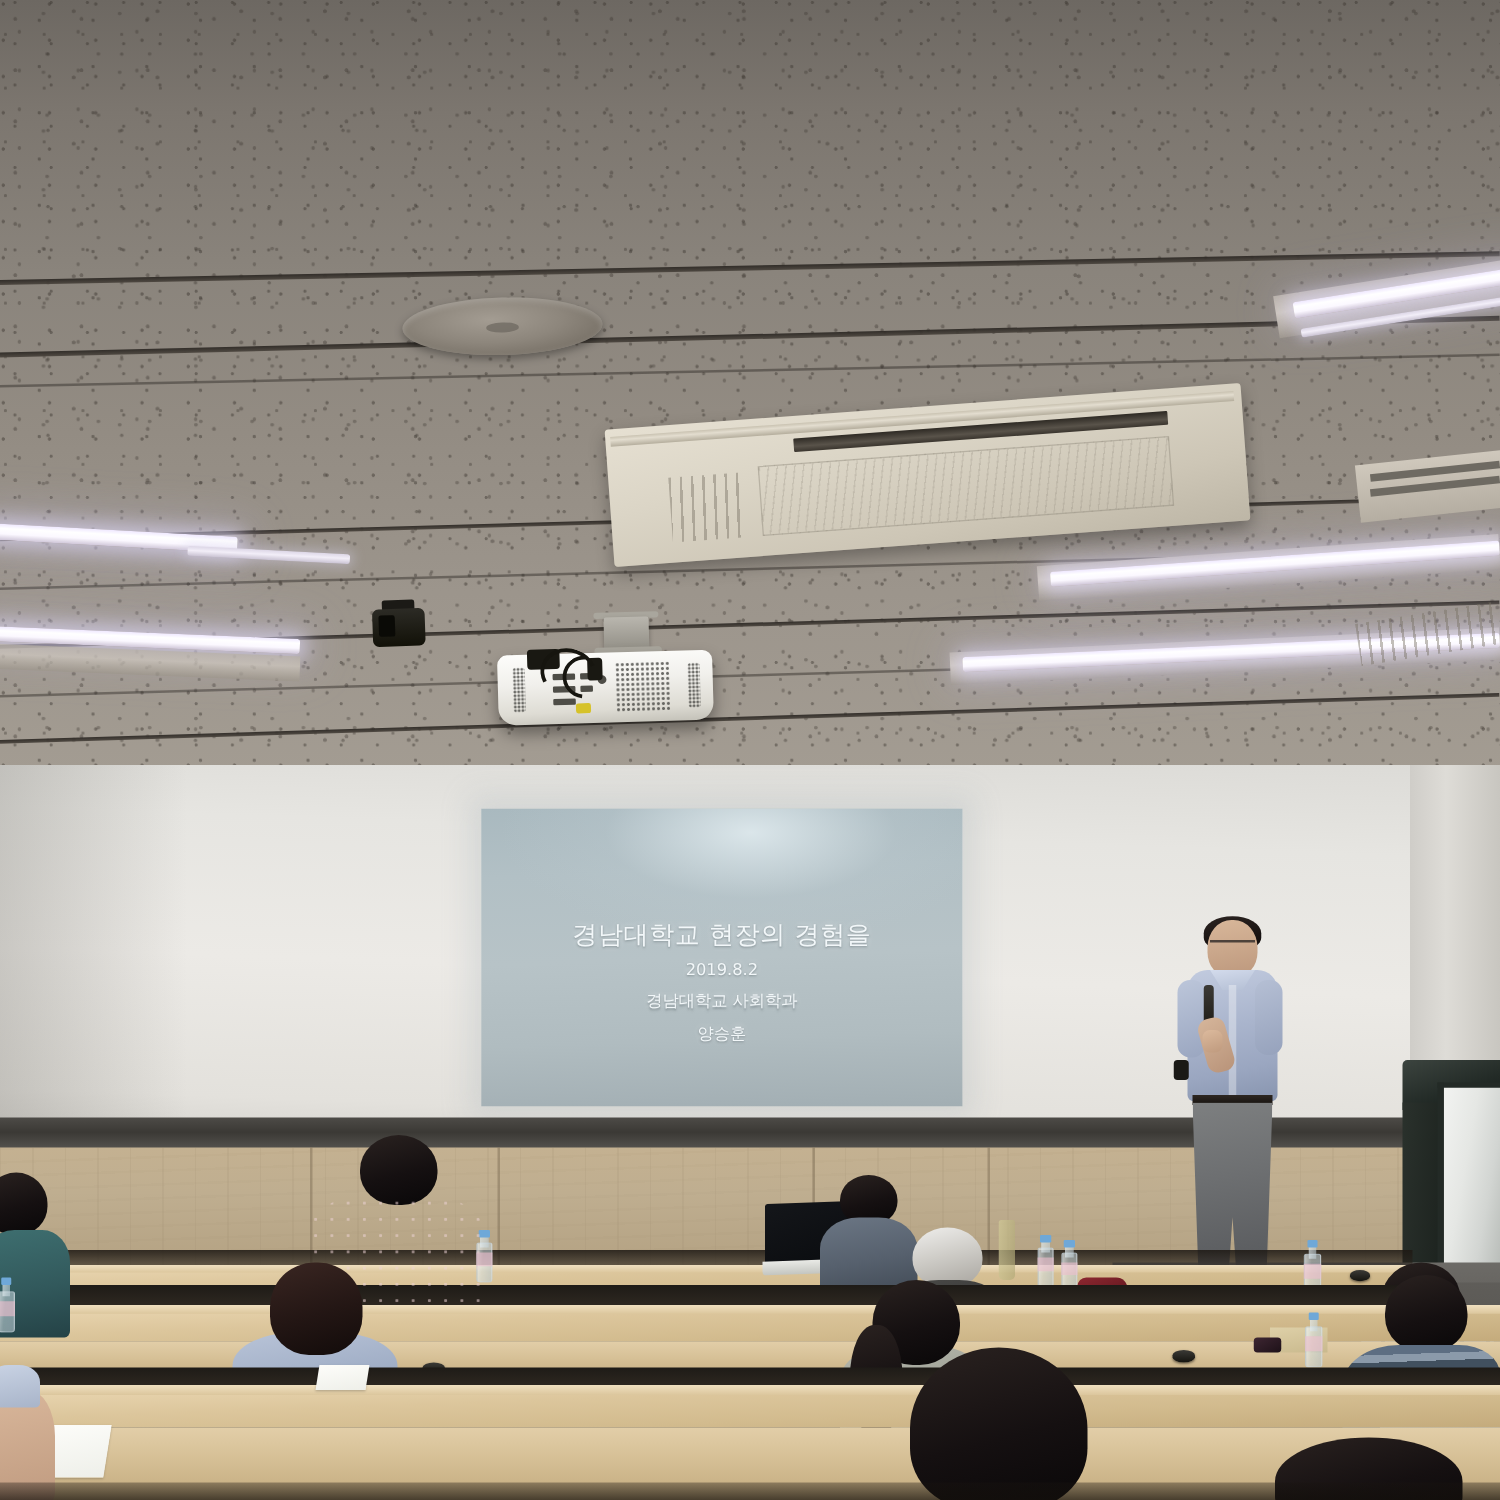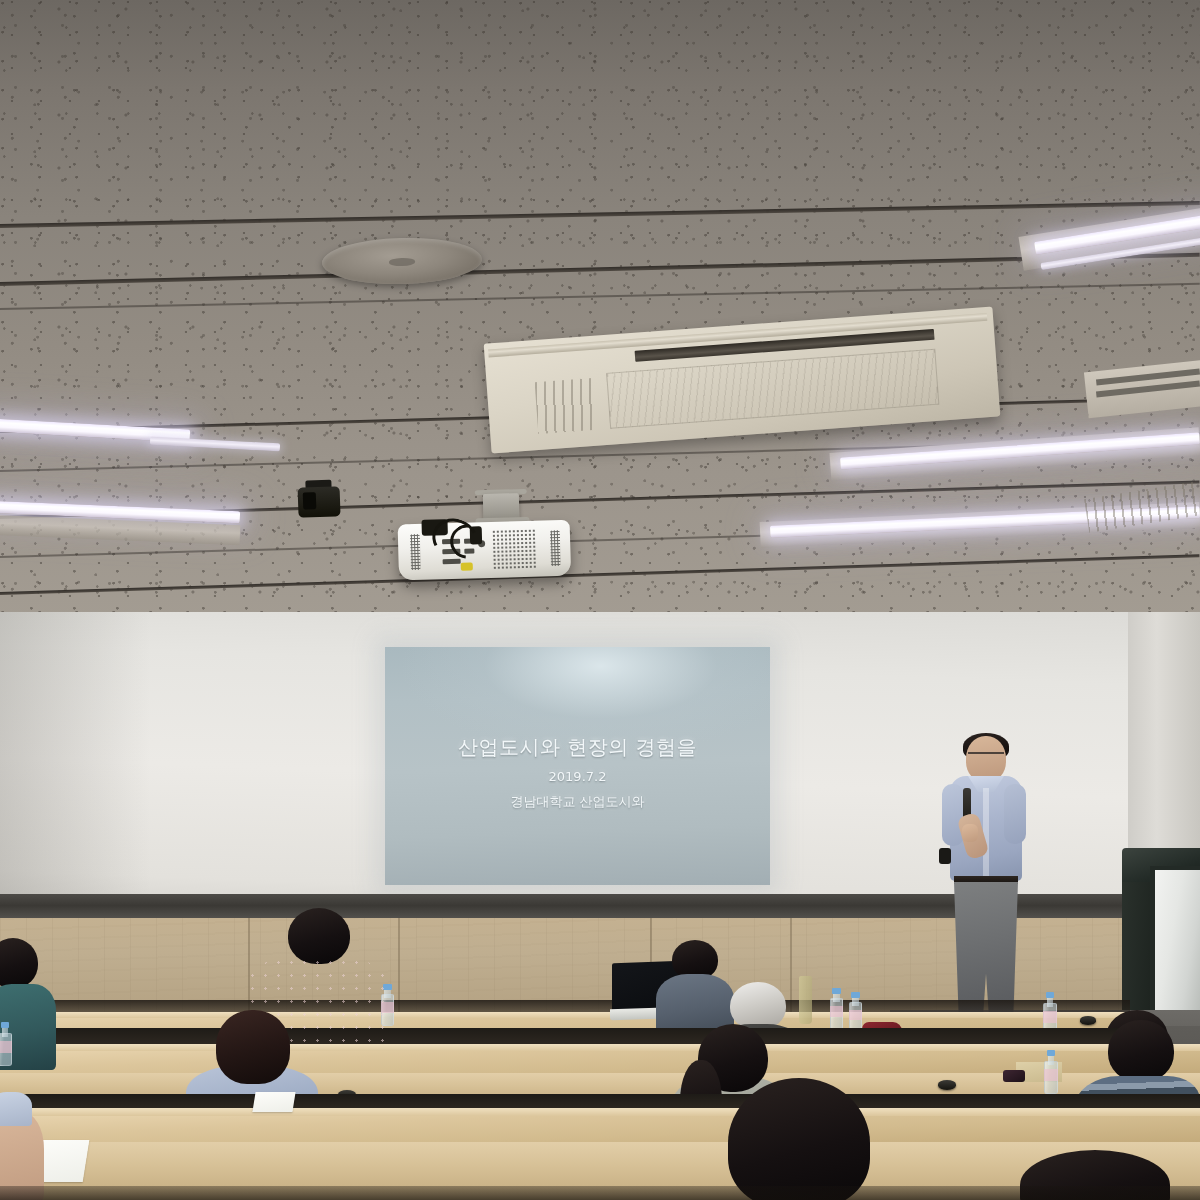--- a/index.html
+++ b/index.html
@@ -292,23 +292,24 @@
       <div class="proj-port" style="left:62px;top:72px;width:12px;height:8px;background:#d6c22a;border-radius:2px;"></div>
     </div>
   </div>
 
   <div id="front-wall" class="abs"></div>
   <div id="wall-shadow-left" class="abs"></div>
   <div id="wall-right-col" class="abs"></div>
 
   <div id="projection-screen" class="abs">
     <div id="slide-text">
-      <div class="slide-line1">산업도시와 현장의 경험을</div>
-      <div class="slide-date">2019.7.2</div>
-      <div class="slide-org">경남대학교 산업도시와</div>
+      <div class="slide-line1">경남대학교 현장의 경험을</div>
+      <div class="slide-date">2019.8.2</div>
+      <div class="slide-org">경남대학교 사회학과</div>
+      <div class="slide-name">양승훈</div>
     </div>
   </div>
 
   <div id="wall-dark-band" class="abs"></div>
   <div id="wood-wainscot" class="abs">
     <div class="wood-grain"></div>
     <div class="wood-seam" style="left:248px;top:0;height:120px;"></div>
     <div class="wood-seam" style="left:398px;top:0;height:120px;"></div>
     <div class="wood-seam" style="left:650px;top:0;height:120px;"></div>
     <div class="wood-seam" style="left:790px;top:0;height:120px;"></div>

